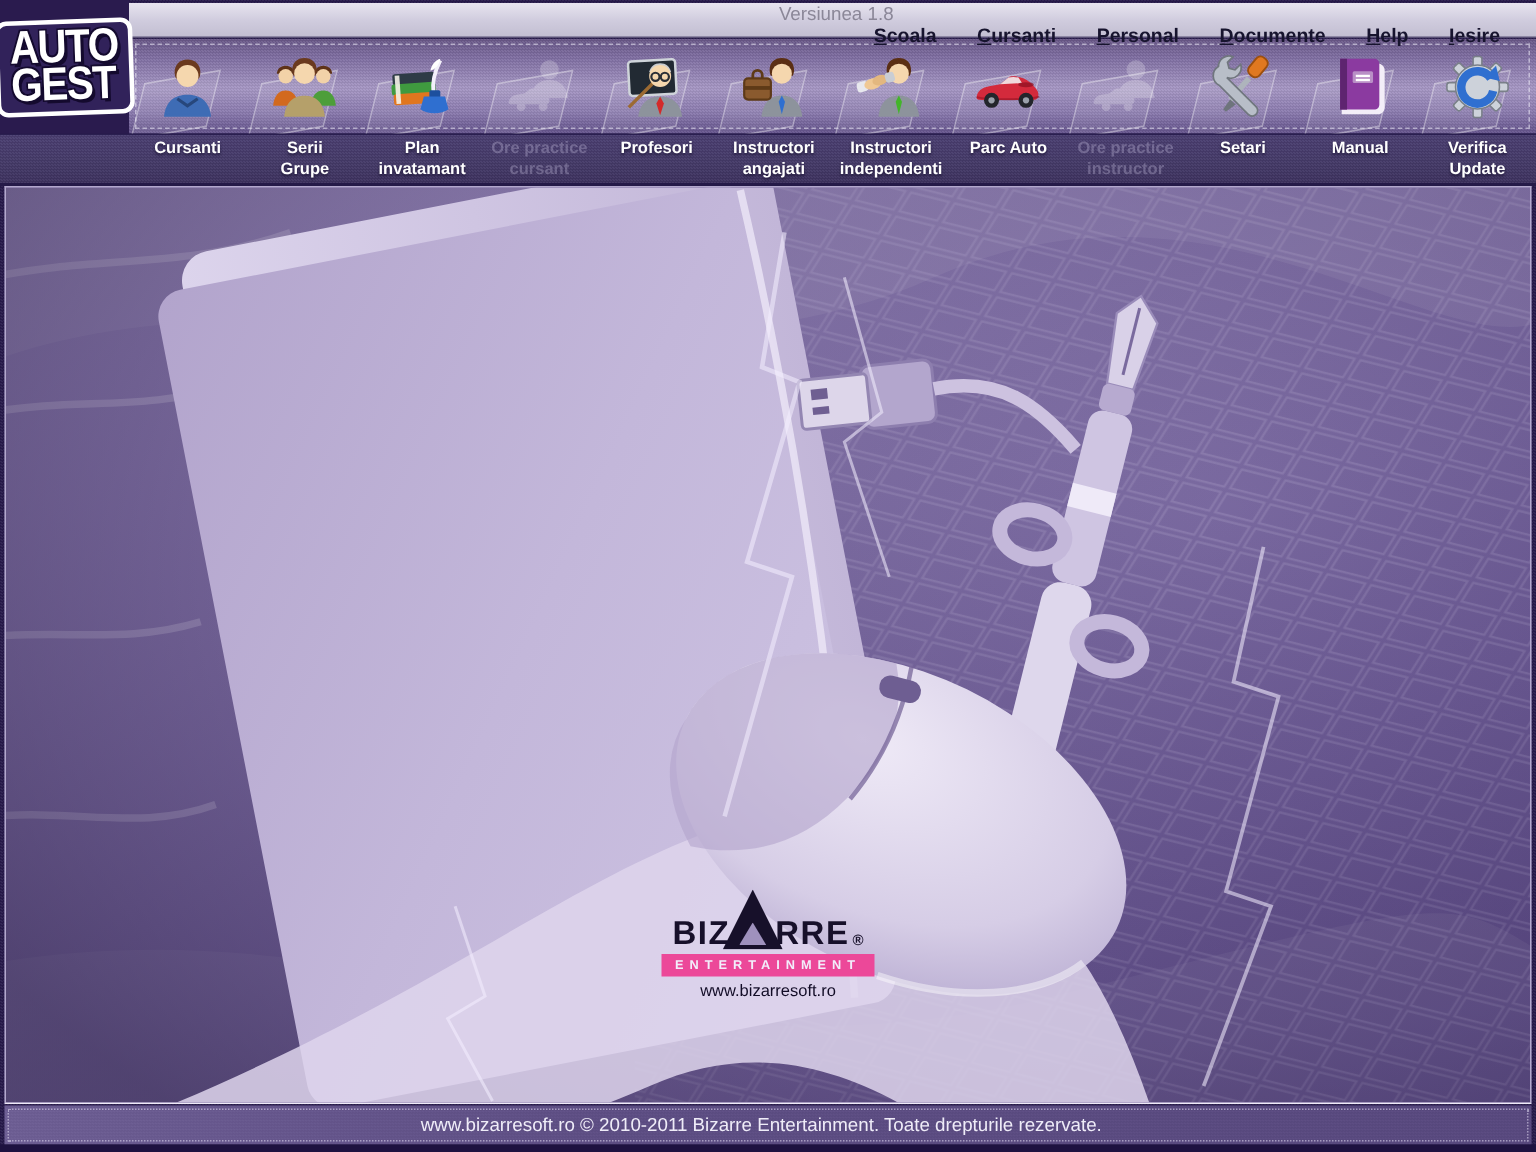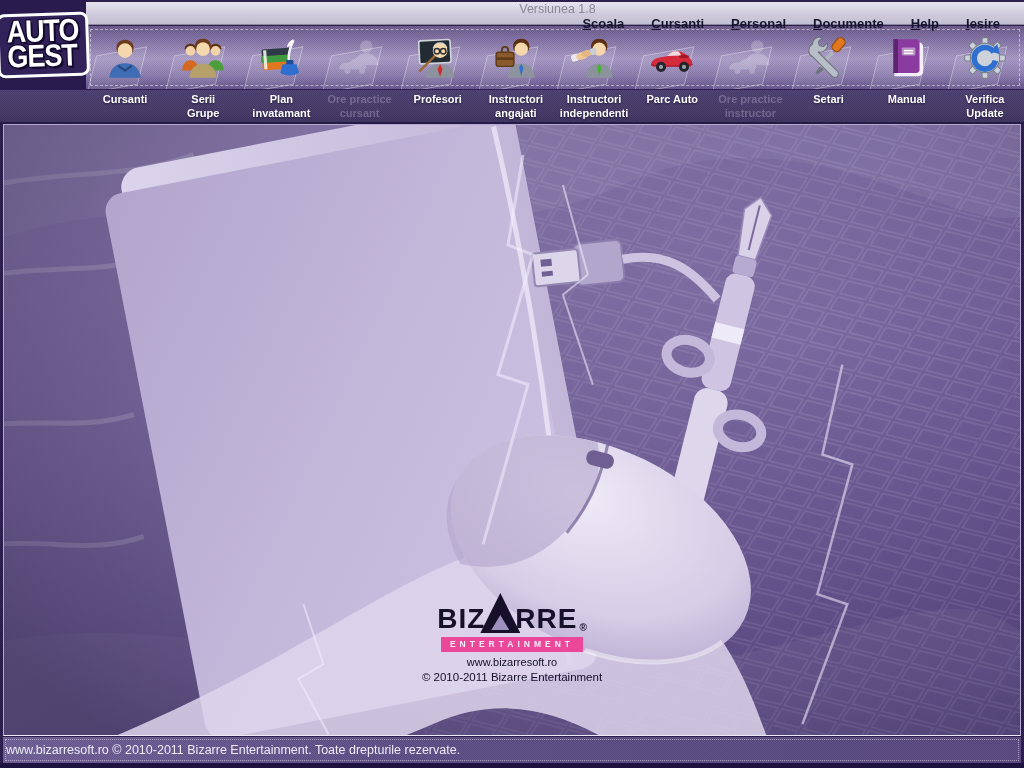--- a/index.html
+++ b/index.html
@@ -55,39 +55,39 @@
            line-height:1.25; white-space:pre-line; text-shadow:0 1px 2px rgba(10,5,30,.6); cursor:pointer; }
   .lcell.disabled { color:rgba(216,208,238,.30); text-shadow:none; cursor:default; }
 
   
   .main { position:absolute; left:3px; right:3px; top:124px; bottom:32px; overflow:hidden;
           border:1px solid rgba(226,220,242,.55); border-bottom:1px solid #efeaf8; background:#7b6aa0; }
   .art { position:absolute; inset:0; width:100%; height:100%; display:block; }
 
   .bizarre { position:absolute; left:50%; top:464px; transform:translateX(-50%); text-align:center; z-index:2; width:300px; }
   .brand-row { display:flex; align-items:flex-end; justify-content:center; height:44px; }
-  .brand-part { font-size:28px; font-weight:900; letter-spacing:1px; color:#17102a; line-height:1; }
+  .brand-part { font-size:22px; font-weight:900; letter-spacing:1px; color:#17102a; line-height:1; }
   .tri { position:relative; display:inline-block; width:40px; height:40px; margin:0 -5px; background:#17102a;
          clip-path:polygon(50% 0,100% 100%,0 100%); }
   .tri-inner { position:absolute; left:50%; bottom:3px; transform:translateX(-50%); width:18px; height:15px;
                background:#9f91bd; clip-path:polygon(50% 0,100% 100%,0 100%); }
   .reg { font-size:10px; font-weight:700; color:#17102a; margin-left:2px; }
   .ent-bar { display:inline-block; background:#ec4899; color:#f2eefb; font-size:8.5px; font-weight:700;
              letter-spacing:4px; padding:2px 9px 3px; margin:3px 0 4px; }
   .biz-link { font-size:11px; color:#120c26; line-height:1.25; font-weight:500; }
   .biz-link.small { font-size:11.5px; }
 
   
   .statusbar { position:absolute; left:3px; right:3px; bottom:5px; height:26px;
                background:linear-gradient(90deg,#6e5e96 0%,#5d4d85 40%,#584880 100%);
                background-image:repeating-conic-gradient(rgba(255,255,255,.04) 0% 25%, rgba(0,0,0,.05) 25% 50%),
                  linear-gradient(90deg,#6e5e96 0%,#5d4d85 40%,#584880 100%);
                background-size:2px 2px,100% 100%; }
   .status-inner { position:absolute; inset:2px; border:1px dotted rgba(228,222,244,.55);
-                  display:flex; align-items:center; justify-content:flex-start; padding-right:9px; }
+                  display:flex; align-items:center; justify-content:center; padding-right:9px; }
   .status-text { color:#efecf8; font-size:12.5px; }
   .bottom-edge { position:absolute; left:0; right:0; bottom:0; height:5px; background:#1e1240; }
 </style>
 </head>
 <body>
 
 <div id="window">
 
   <div class="logo-box">
     <div class="logo-inner">
@@ -394,21 +394,20 @@
         <span class="tri">
             <span class="tri-inner"></span>
           </span>
         <span class="brand-part">RRE</span>
         <sup class="reg">®</sup>
       </div>
       <div>
         <span class="ent-bar">ENTERTAINMENT</span>
       </div>
       <div class="biz-link">www.bizarresoft.ro</div>
-      <div class="biz-link small">© 2010-2011 Bizarre Entertainment</div>
     </div>
   </div>
 
   <div class="statusbar">
     <div class="status-inner">
       <span class="status-text">www.bizarresoft.ro © 2010-2011 Bizarre Entertainment. Toate drepturile rezervate.</span>
     </div>
   </div>
   <div class="bottom-edge"></div>
 

